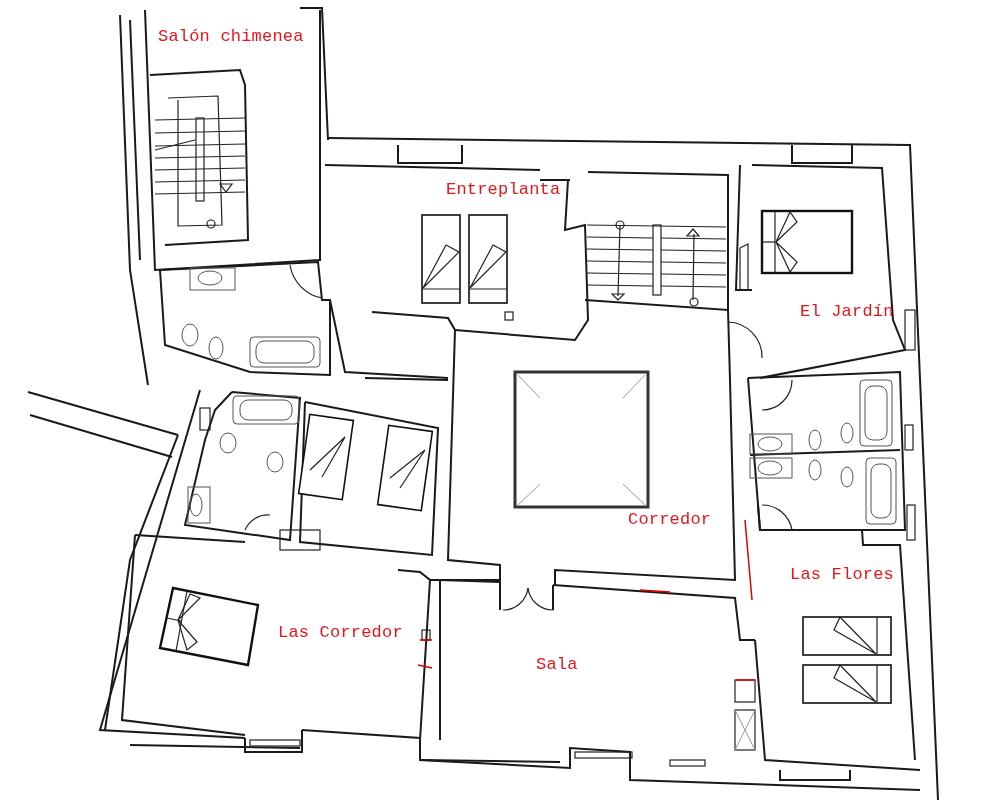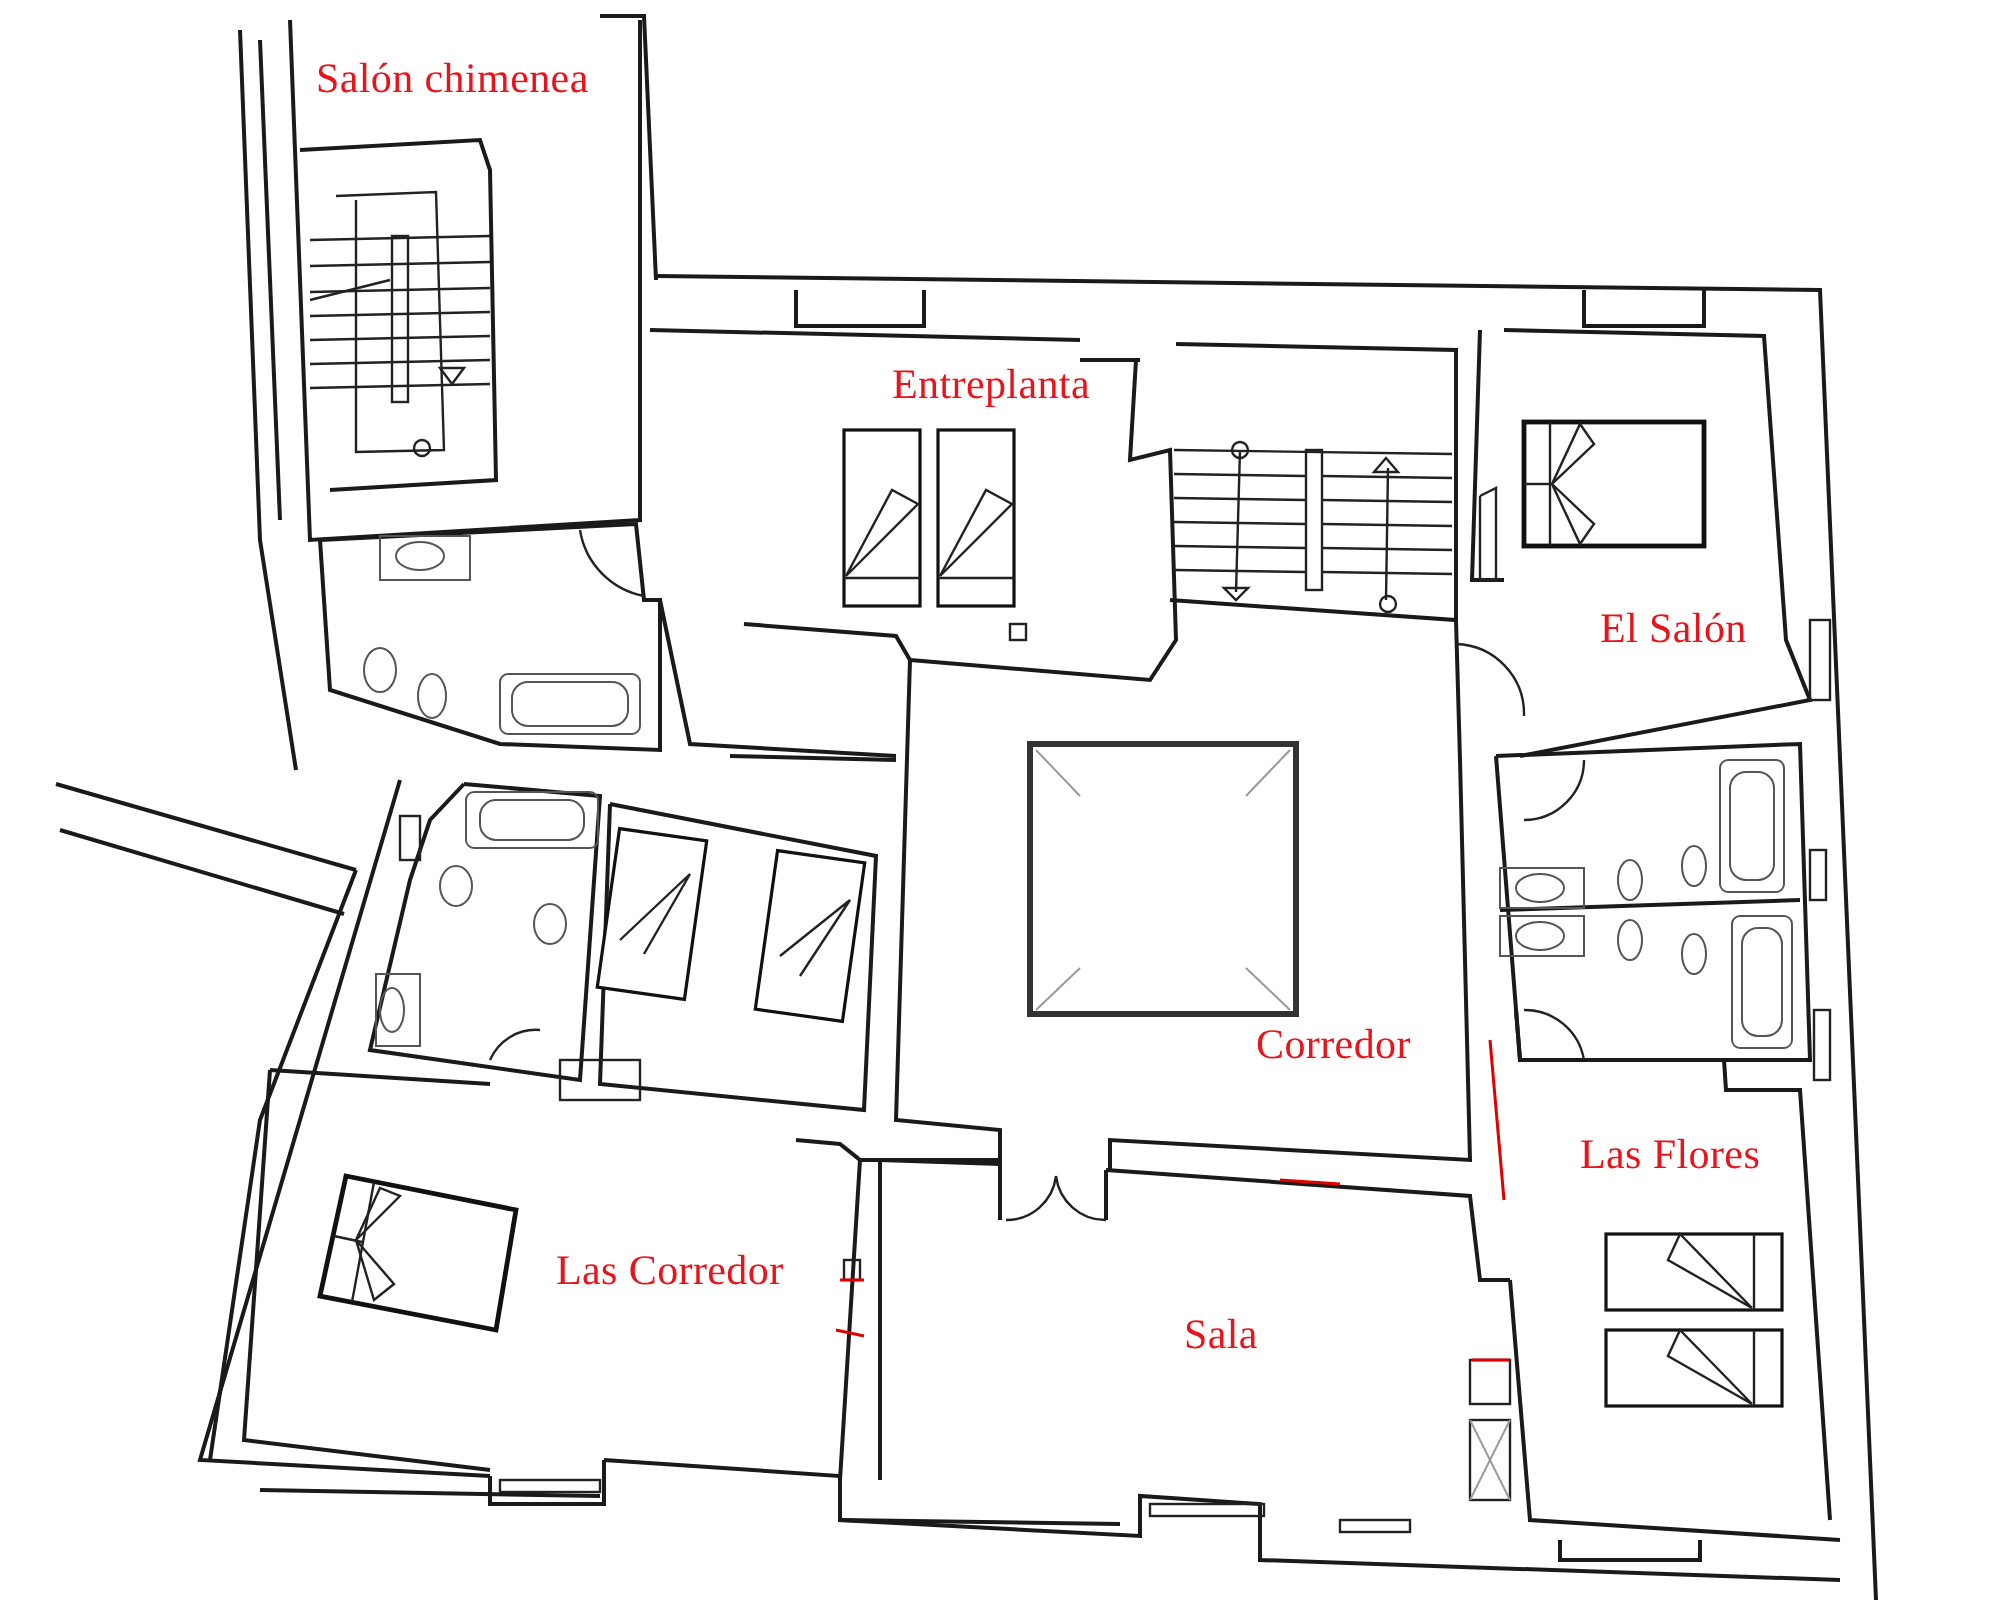--- a/index.html
+++ b/index.html
@@ -6,21 +6,21 @@
   body { width: 1000px; height: 800px; position: relative; overflow: hidden; font-family: "Liberation Serif", serif; }
   #plan { position: absolute; left: 0; top: 0; width: 1000px; height: 800px; }
   .wall { fill: none; stroke: #1a1a1a; stroke-width: 2; stroke-linejoin: miter; }
   .thin { fill: none; stroke: #222; stroke-width: 1.2; }
   .fix { fill: none; stroke: #555; stroke-width: 1; }
   .grey { fill: none; stroke: #999; stroke-width: 1; }
   .red { fill: none; stroke: #e00000; stroke-width: 1.5; }
   .door { fill: none; stroke: #222; stroke-width: 1.2; }
   .bed { fill: #fff; stroke: #111; stroke-width: 1.6; }
   .bedthick { fill: #fff; stroke: #111; stroke-width: 2.4; }
-  .label { position: absolute; color: #e8141b; font-family: Liberation Serif, serif; font-size: 21px; white-space: nowrap; letter-spacing: 0.2px; }
+  .label { position: absolute; color: #e8141b; font-family: Liberation Mono, monospace; font-size: 17px; white-space: nowrap; letter-spacing: 0.2px; }
 </style>
 </head>
 <body>
 
 <svg id="plan" viewBox="0 0 1000 800">
 
   <g>
 
     <polyline class="wall" points="120,15 130,270 148,385"></polyline>
     <polyline class="wall" points="130,20 140,260"></polyline>
@@ -214,17 +214,17 @@
     <polyline class="wall" points="440,580 440,740"></polyline>
     <polyline class="wall" points="440,580 500,582"></polyline>
     <rect class="thin" x="575" y="752" width="57" height="6"></rect>
     <rect class="thin" x="670" y="760" width="35" height="6"></rect>
     <rect class="thin" x="250" y="740" width="50" height="6"></rect>
   </g>
 </svg>
 
 <div class="label" style="left:158px; top:27px;">Salón chimenea</div>
 <div class="label" style="left:413px; top:180px;margin-left:33px;">Entreplanta</div>
-<div class="label" style="left:800px; top:302px;">El Salón</div>
+<div class="label" style="left:800px; top:302px;">El Jardín</div>
 <div class="label" style="left:628px; top:510px;">Corredor</div>
 <div class="label" style="left:790px; top:565px;">Las Flores</div>
 <div class="label" style="left:278px; top:623px;">Las Corredor</div>
-<div class="label" style="left:592px; top:655px;">Sala</div>
+<div class="label" style="left:536px; top:655px;">Sala</div>
 
 </body></html>

